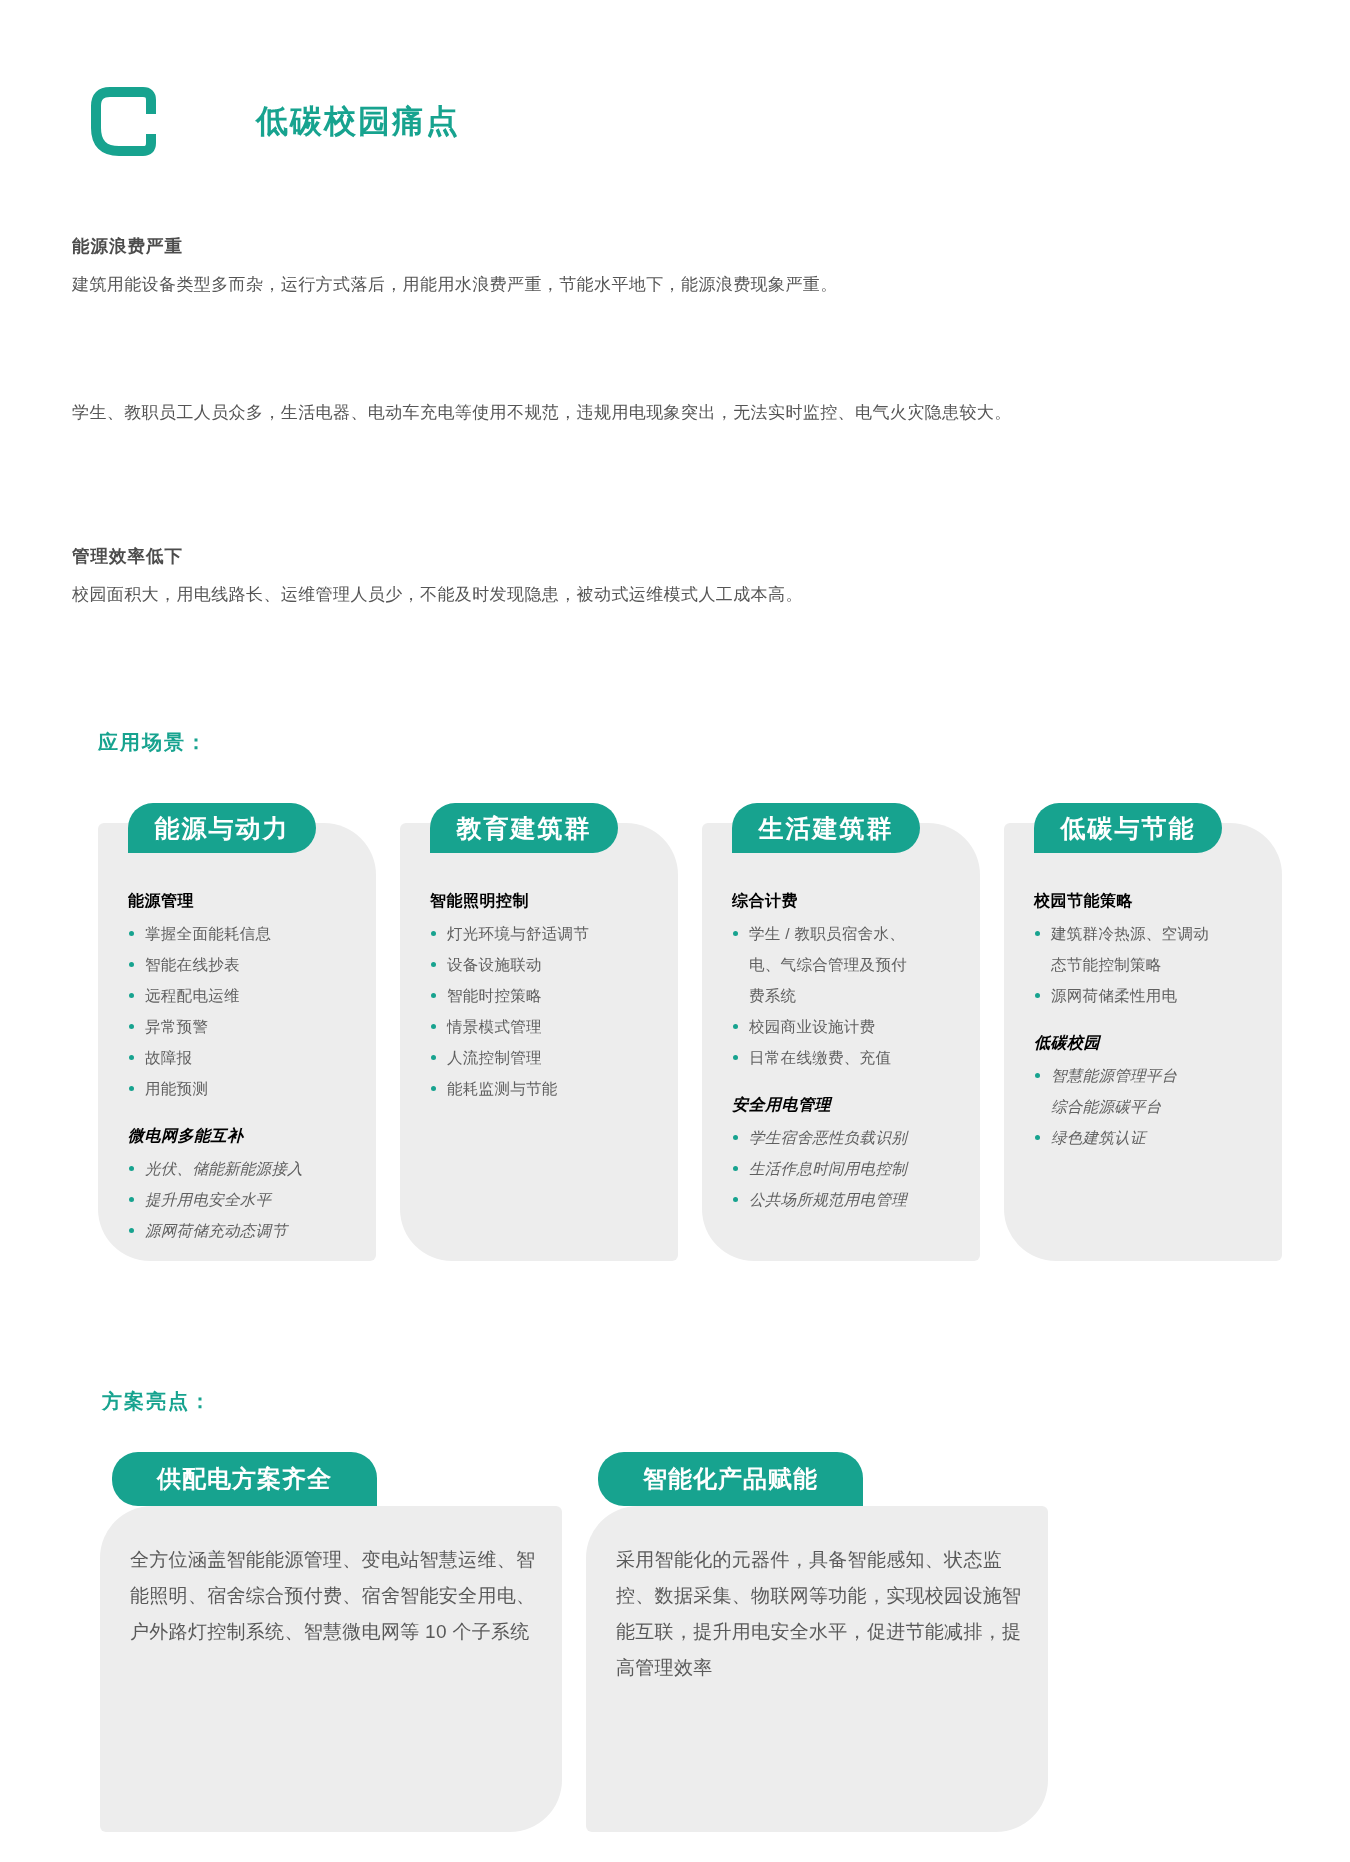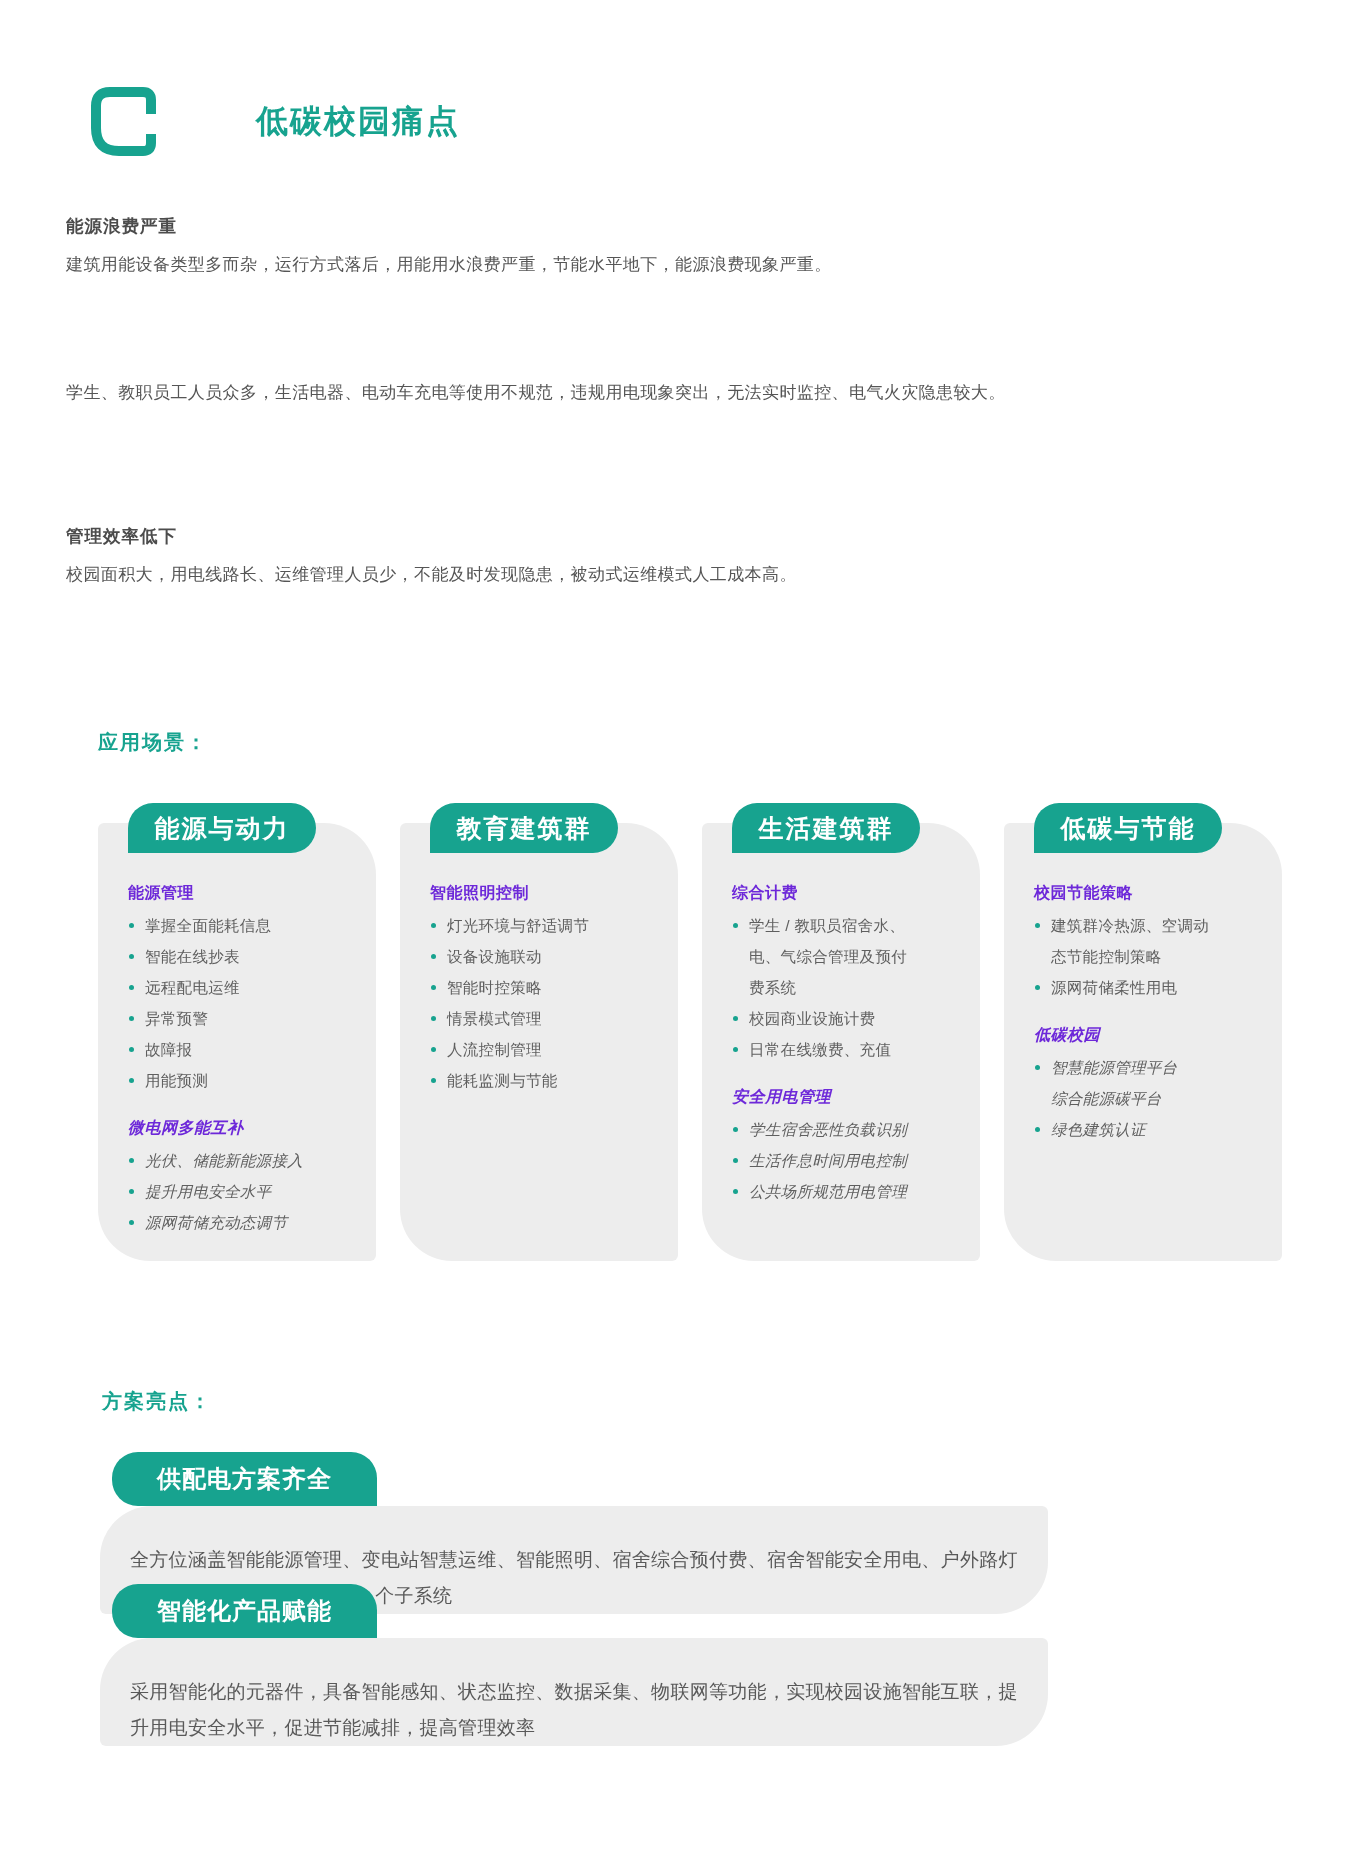--- a/index.html
+++ b/index.html
@@ -10,48 +10,48 @@
   }
 
   
   .title-icon{position:absolute;left:88px;top:84px;width:82px;height:76px;}
   .page-title{
     position:absolute;left:256px;top:100px;margin:0;
     font-size:32px;font-weight:bold;color:var(--accent);letter-spacing:2px;
   }
 
   
-  .pp{position:absolute;left:66px;width:1050px;}
+  .pp{position:absolute;left:72px;width:1050px;margin-top:20px;}
   .pp1{top:214px}.pp2{top:366px}.pp3{top:524px}
   .pp h3{margin:0;font-size:17.5px;font-weight:bold;color:#4c4c4c;letter-spacing:1px;}
   .pp p{margin:15px 0 0 0;font-size:17px;color:#565656;letter-spacing:0.4px;}
 
   
   .section-label{position:absolute;font-size:20px;font-weight:bold;color:var(--accent);letter-spacing:2px;}
   .scenarios-label{left:98px;top:729px;}
   .highlights-label{left:102px;top:1388px;}
 
   
   .scenario-row{position:absolute;left:98px;top:823px;width:1184px;display:flex;gap:24px;}
   .card{position:relative;flex:1;height:438px;background:var(--card-bg);border-radius:6px 52px 6px 52px;}
   .pill{
     position:absolute;top:-20px;left:30px;width:188px;height:50px;background:var(--accent);
     border-radius:25px 25px 25px 0;display:flex;align-items:center;justify-content:center;
   }
   .pill-text{color:#ffffff;font-size:25px;font-weight:bold;letter-spacing:2px;white-space:nowrap;}
   .card-body{padding:60px 22px 0 30px;}
-  .subtitle{font-size:16px;font-weight:bold;color:#6d28d9;margin:0 0 6px 0;letter-spacing:0.5px;}
+  .subtitle{font-size:16px;font-weight:bold;color:#000000;margin:8px 0 6px 0;letter-spacing:0.5px;}
   ul.items{list-style:none;margin:0;padding:0;}
   li.item{position:relative;padding-left:17px;font-size:15.5px;line-height:31px;color:#5f5f5f;}
   .item-text{white-space:pre-line;letter-spacing:0.3px;}
   .dot{position:absolute;left:1px;top:13px;width:5px;height:5px;border-radius:50%;background:var(--accent);}
   .group + .group{margin-top:22px;font-style:italic;}
 
   
-  .highlight-row{position:absolute;left:100px;top:1506px;width:948px;display:flex;gap:24px;flex-direction:column;}
+  .highlight-row{position:absolute;left:100px;top:1506px;width:948px;display:flex;gap:24px;}
   .hcard{position:relative;flex:1;height:326px;background:var(--card-bg);border-radius:52px 6px 52px 6px;}
   .hpill{
     position:absolute;top:-54px;left:12px;width:265px;height:54px;background:var(--accent);
     border-radius:26px 26px 0 26px;display:flex;align-items:center;justify-content:center;
   }
   .hpill-text{color:#ffffff;font-size:24px;font-weight:bold;letter-spacing:1px;white-space:nowrap;}
   .hcard-text{padding:36px 26px 0 30px;font-size:19px;line-height:36px;color:#595959;letter-spacing:0.3px;}
 </style>
 </head>
 <body>

